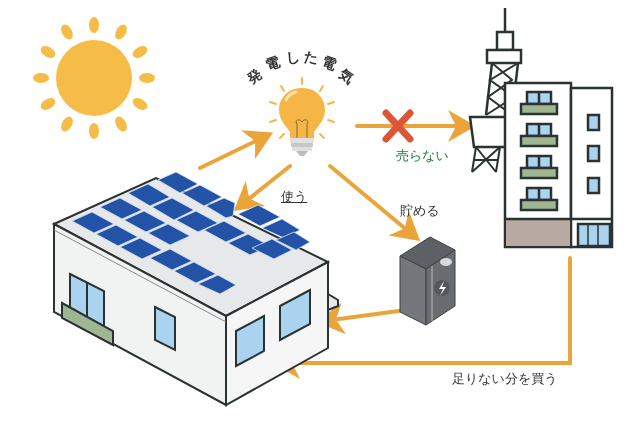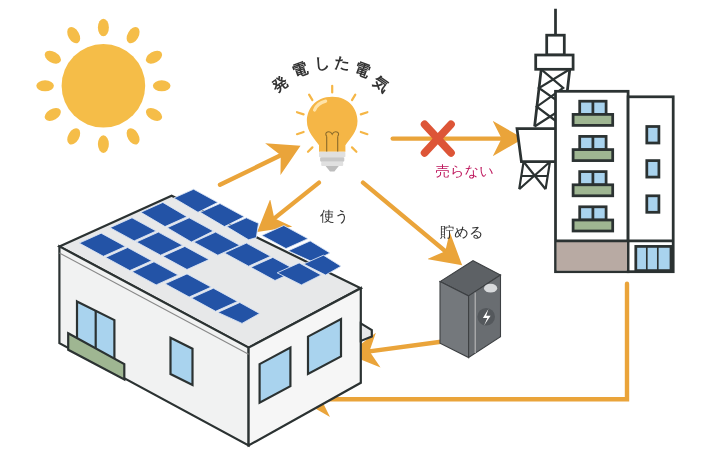--- a/index.html
+++ b/index.html
@@ -1,21 +1,21 @@
 <!DOCTYPE html>
 <html><head>
   <meta charset="utf-8">
   <style>
     html, body { margin: 0; padding: 0; background: #ffffff; }
     body { width: 641px; height: 428px; position: relative; overflow: hidden;
            font-family: "DejaVu Sans", sans-serif; }
     #stage { position: absolute; left: 0; top: 0; width: 641px; height: 428px; }
     .label { position: absolute; font-family: "DejaVu Sans", sans-serif; white-space: nowrap; }
     .lbl-dark { color: #333333; font-size: 13px; }
-    .lbl-red { color: #be185d; font-size: 13px; }
+    .lbl-red { color: #15803d; font-size: 13px; }
     .arc-char { position: absolute; font-size: 14px; font-weight: bold; color: #333333; }
   </style>
 </head>
 <body>
 
 <div id="stage">
   <svg width="641" height="428" viewBox="0 0 641 428" xmlns="http://www.w3.org/2000/svg">
     <defs>
       <marker id="ah" markerWidth="8" markerHeight="8" refX="5" refY="4" orient="auto" markerUnits="strokeWidth">
         <path d="M0,0 L7,4 L0,8 L2,4 Z" fill="#eaa43a"></path>
@@ -180,15 +180,16 @@
 
   
   <span class="arc-char" style="left:248px; top:68px; transform:rotate(-35deg);">発</span>
   <span class="arc-char" style="left:266px; top:55px; transform:rotate(-20deg);">電</span>
   <span class="arc-char" style="left:286px; top:49px; transform:rotate(-6deg);">し</span>
   <span class="arc-char" style="left:304px; top:49px; transform:rotate(6deg);">た</span>
   <span class="arc-char" style="left:322px; top:55px; transform:rotate(20deg);">電</span>
   <span class="arc-char" style="left:339px; top:68px; transform:rotate(35deg);">気</span>
 
   <span class="label lbl-red" style="left:396px; top:147px;">売らない</span>
-  <span class="label lbl-dark" style="left:291px; top:188px;">使う</span>
+  <span class="label lbl-dark" style="left:281px; top:188px;text-decoration:underline;">使う</span>
   <span class="label lbl-dark" style="left:400px; top:202px;">貯める</span>
+  <span class="label lbl-dark" style="left:452px; top:370px;">足りない分を買う</span>
 </div>
 
 </body></html>

